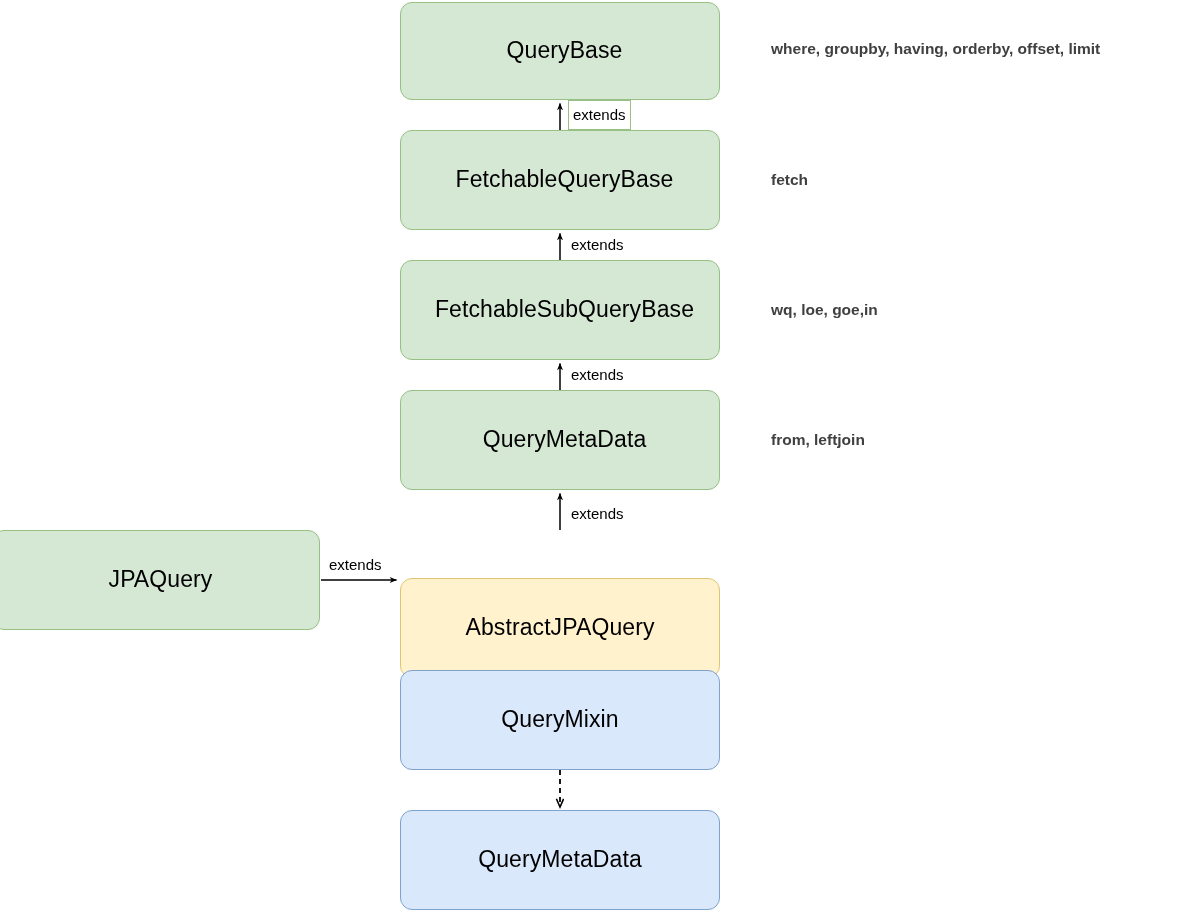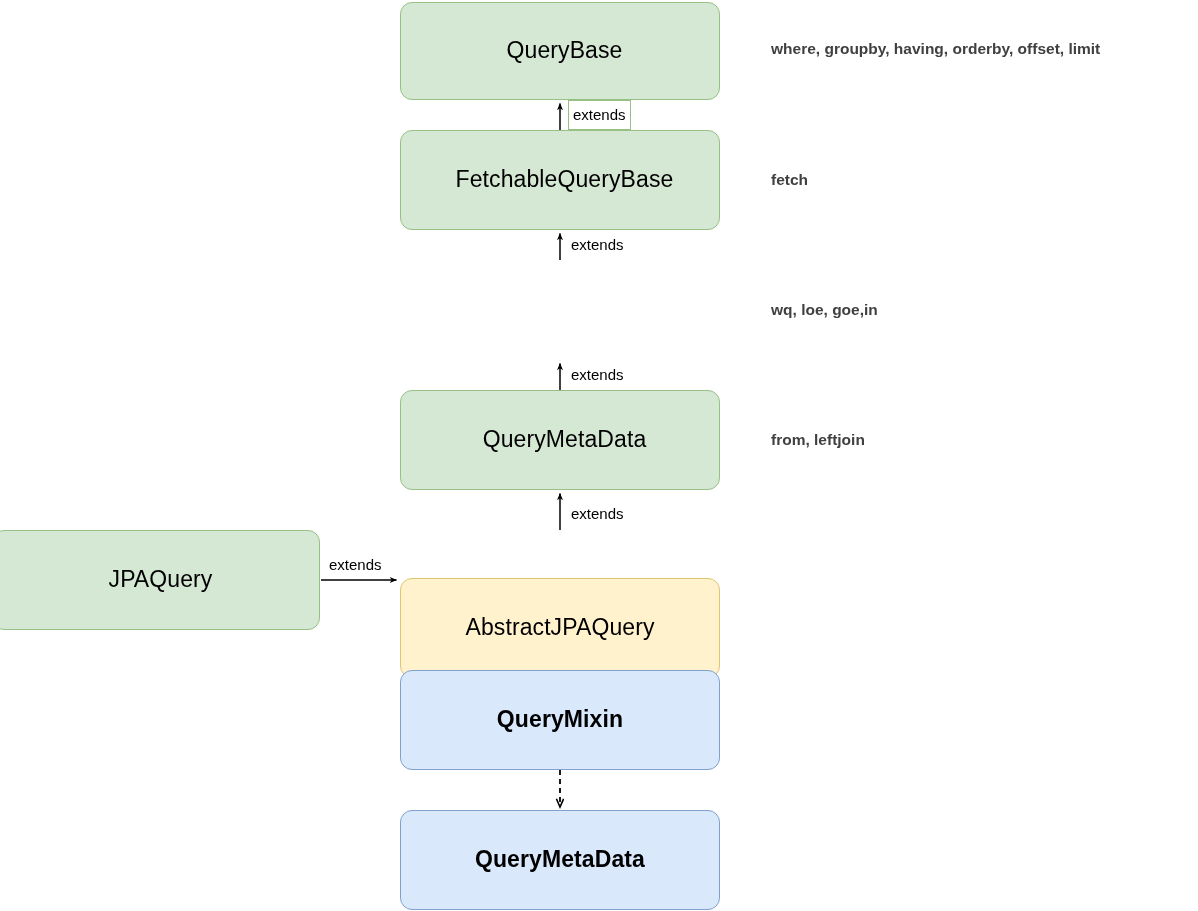--- a/index.html
+++ b/index.html
@@ -45,21 +45,20 @@
     padding-left: 9px;
   }
   .node-yellow {
     background: #fff2cc;
     border-color: #e0c571;
     margin-top: 48px;
   }
   .node-blue {
     background: #dae8fc;
     border-color: #7ea2cc;
-    font-weight: bold;
   }
 
   
   .note {
     position: absolute;
     font-size: 15.5px;
     font-weight: bold;
     color: #404040;
     white-space: nowrap;
     line-height: 1;
@@ -135,20 +134,23 @@
   </svg>
 
   <div class="node node-green" style="left:400px; top:2px; width:320px; height:98px;">
     <span class="node-label">QueryBase</span>
   </div>
 
   <div class="node node-green" style="left:400px; top:130px; width:320px; height:100px;">
     <span class="node-label">FetchableQueryBase</span>
   </div>
 
+  <div class="node node-green" style="left:400px; top:260px; width:320px; height:100px;">
+    <span class="node-label">FetchableSubQueryBase</span>
+  </div>
 
   <div class="node node-green" style="left:400px; top:390px; width:320px; height:100px;">
     <span class="node-label">QueryMetaData</span>
   </div>
 
   <div class="node node-green" style="left:-8px; top:530px; width:328px; height:100px;">
     <span class="node-label">JPAQuery</span>
   </div>
 
   <div class="node node-yellow" style="left:400px; top:530px; width:320px; height:100px;">

